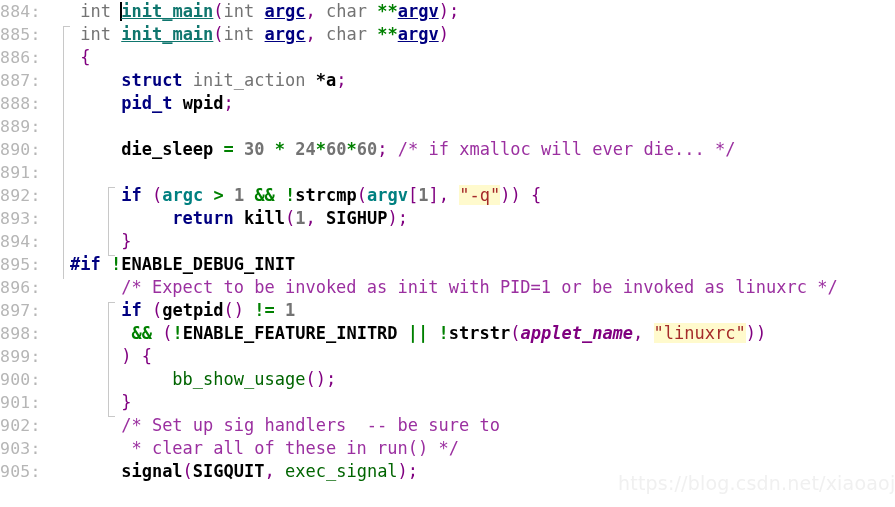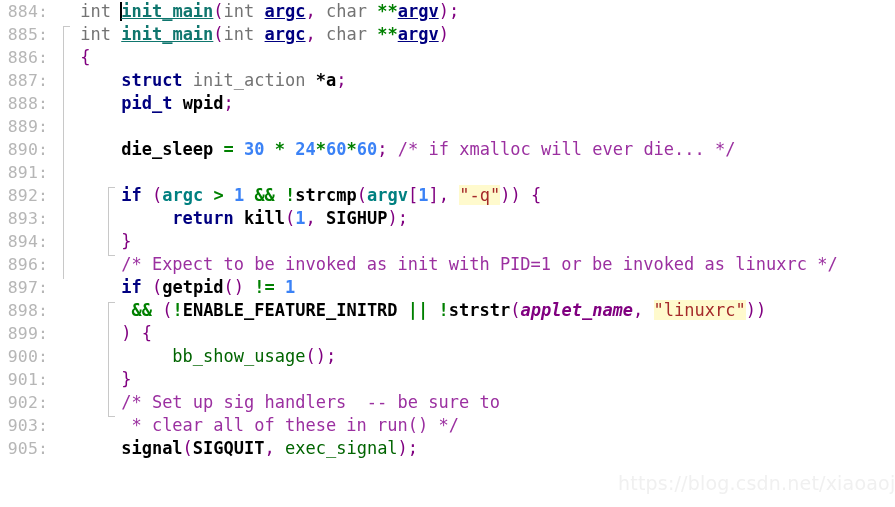--- a/index.html
+++ b/index.html
@@ -25,21 +25,21 @@
     position: relative;
     height: 23px;
     line-height: 23px;
     white-space: pre;
     font-size: 17px;
   }
 
   .gutter {
     display: inline-block;
     width: 56px;
-    text-align: center;
+    text-align: left;
     padding-right: 4px;
     color: #b6b6b6;
     font-size: 16.5px;
     font-family: "DejaVu Sans Mono", "Liberation Mono", monospace;
     vertical-align: top;
     letter-spacing: 0.2px;
     -moz-user-select: none;
   }
 
   .code {
@@ -50,21 +50,21 @@
   }
 
   
   .kw       { color: #000080; font-weight: bold; }   
   .type     { color: #737373; }                      
   .fn       { color: #0f766e; font-weight: bold; text-decoration: underline; } 
   .fncall   { color: #006400; font-weight: normal; }   
   .param    { color: #000080; font-weight: bold; text-decoration: underline; } 
   .paramuse { color: #008080; font-weight: bold; }   
   .global   { color: #800080; font-weight: bold; font-style: italic; } 
-  .num      { color: #3b82f6; font-weight: bold; }
+  .num      { color: #737373; font-weight: bold; }
   .op       { color: #008000; font-weight: bold; }   
   .punct    { color: #800080; }                      
   .cmt      { color: #9b30a0; }
   .str      { color: #a52a2a; background: #fffacd; }
   .id       { color: #000000; }
   .idb      { color: #000000; font-weight: bold; }
 
   
   .caret {
     display: inline-block;
@@ -114,20 +114,21 @@
       <div class="line"><span class="gutter">885:</span><span class="code"><span class="id"> </span><span class="type">int</span><span class="id"> </span><span class="fn">init_main</span><span class="punct">(</span><span class="type">int</span><span class="id"> </span><span class="param">argc</span><span class="punct">,</span><span class="id"> </span><span class="type">char</span><span class="id"> </span><span class="op">**</span><span class="param">argv</span><span class="punct">)</span></span></div>
       <div class="line"><span class="gutter">886:</span><span class="code"><span class="id"> </span><span class="punct">{</span></span></div>
       <div class="line"><span class="gutter">887:</span><span class="code"><span class="id">     </span><span class="kw">struct</span><span class="id"> </span><span class="type">init_action</span><span class="id"> </span><span class="idb">*</span><span class="idb">a</span><span class="punct">;</span></span></div>
       <div class="line"><span class="gutter">888:</span><span class="code"><span class="id">     </span><span class="kw">pid_t</span><span class="id"> </span><span class="idb">wpid</span><span class="punct">;</span></span></div>
       <div class="line"><span class="gutter">889:</span><span class="code"></span></div>
       <div class="line"><span class="gutter">890:</span><span class="code"><span class="id">     </span><span class="idb">die_sleep</span><span class="id"> </span><span class="op">=</span><span class="id"> </span><span class="num">30</span><span class="id"> </span><span class="op">*</span><span class="id"> </span><span class="num">24</span><span class="op">*</span><span class="num">60</span><span class="op">*</span><span class="num">60</span><span class="punct">;</span><span class="id"> </span><span class="cmt">/* if xmalloc will ever die... */</span></span></div>
       <div class="line"><span class="gutter">891:</span><span class="code"></span></div>
       <div class="line"><span class="gutter">892:</span><span class="code"><span class="id">     </span><span class="kw">if</span><span class="id"> </span><span class="punct">(</span><span class="paramuse">argc</span><span class="id"> </span><span class="op">&gt;</span><span class="id"> </span><span class="num">1</span><span class="id"> </span><span class="op">&amp;&amp;</span><span class="id"> </span><span class="op">!</span><span class="idb">strcmp</span><span class="punct">(</span><span class="paramuse">argv</span><span class="punct">[</span><span class="num">1</span><span class="punct">],</span><span class="id"> </span><span class="str">"-q"</span><span class="punct">)) {</span></span></div>
       <div class="line"><span class="gutter">893:</span><span class="code"><span class="id">          </span><span class="kw">return</span><span class="id"> </span><span class="idb">kill</span><span class="punct">(</span><span class="num">1</span><span class="punct">,</span><span class="id"> </span><span class="idb">SIGHUP</span><span class="punct">);</span></span></div>
       <div class="line"><span class="gutter">894:</span><span class="code"><span class="id">     </span><span class="punct">}</span></span></div>
+      <div class="line"><span class="gutter">895:</span><span class="code"><span class="kw">#if</span><span class="id"> </span><span class="op">!</span><span class="idb">ENABLE_DEBUG_INIT</span></span></div>
       <div class="line"><span class="gutter">896:</span><span class="code"><span class="id">     </span><span class="cmt">/* Expect to be invoked as init with PID=1 or be invoked as linuxrc */</span></span></div>
       <div class="line"><span class="gutter">897:</span><span class="code"><span class="id">     </span><span class="kw">if</span><span class="id"> </span><span class="punct">(</span><span class="idb">getpid</span><span class="punct">()</span><span class="id"> </span><span class="op">!=</span><span class="id"> </span><span class="num">1</span></span></div>
       <div class="line"><span class="gutter">898:</span><span class="code"><span class="id">      </span><span class="op">&amp;&amp;</span><span class="id"> </span><span class="punct">(</span><span class="op">!</span><span class="idb">ENABLE_FEATURE_INITRD</span><span class="id"> </span><span class="op">||</span><span class="id"> </span><span class="op">!</span><span class="idb">strstr</span><span class="punct">(</span><span class="global">applet_name</span><span class="punct">,</span><span class="id"> </span><span class="str">"linuxrc"</span><span class="punct">))</span></span></div>
       <div class="line"><span class="gutter">899:</span><span class="code"><span class="id">     </span><span class="punct">) {</span></span></div>
       <div class="line"><span class="gutter">900:</span><span class="code"><span class="id">          </span><span class="fncall">bb_show_usage</span><span class="punct">();</span></span></div>
       <div class="line"><span class="gutter">901:</span><span class="code"><span class="id">     </span><span class="punct">}</span></span></div>
       <div class="line"><span class="gutter">902:</span><span class="code"><span class="id">     </span><span class="cmt">/* Set up sig handlers  -- be sure to</span></span></div>
       <div class="line"><span class="gutter">903:</span><span class="code"><span class="id">      </span><span class="cmt">* clear all of these in run() */</span></span></div>
       <div class="line"><span class="gutter">905:</span><span class="code"><span class="id">     </span><span class="idb">signal</span><span class="punct">(</span><span class="idb">SIGQUIT</span><span class="punct">,</span><span class="id"> </span><span class="fncall">exec_signal</span><span class="punct">);</span></span></div>
     </div>

